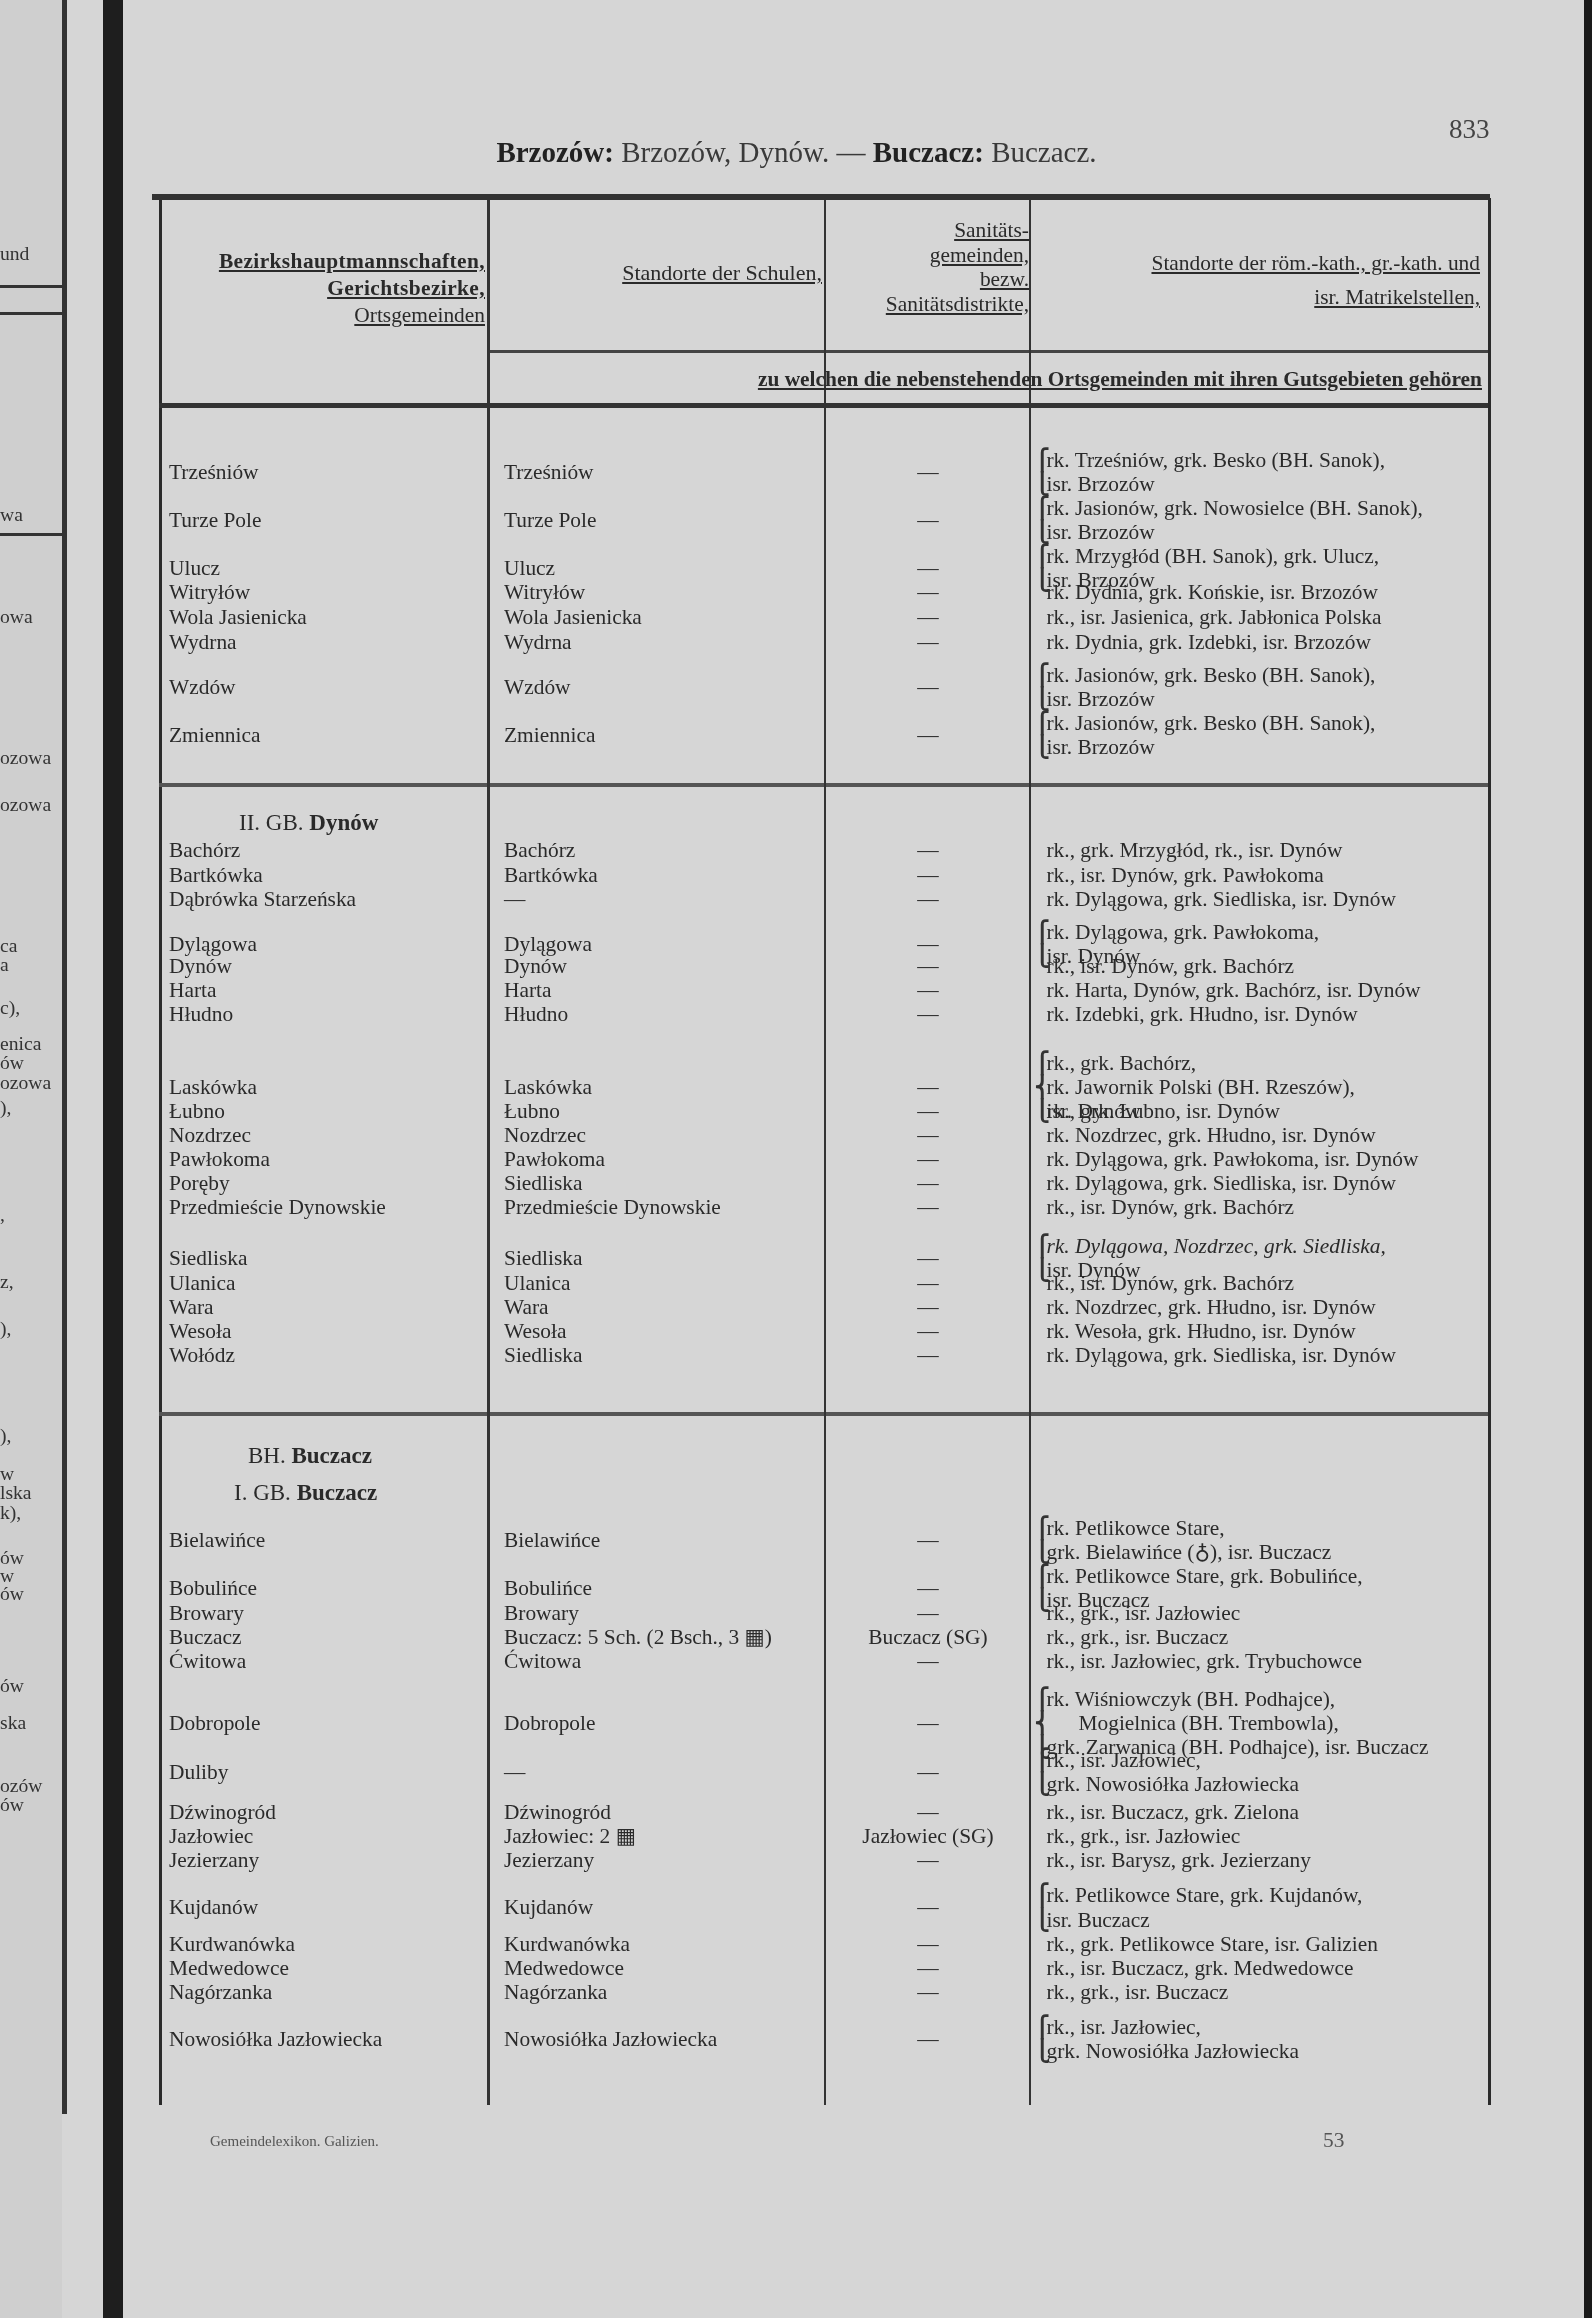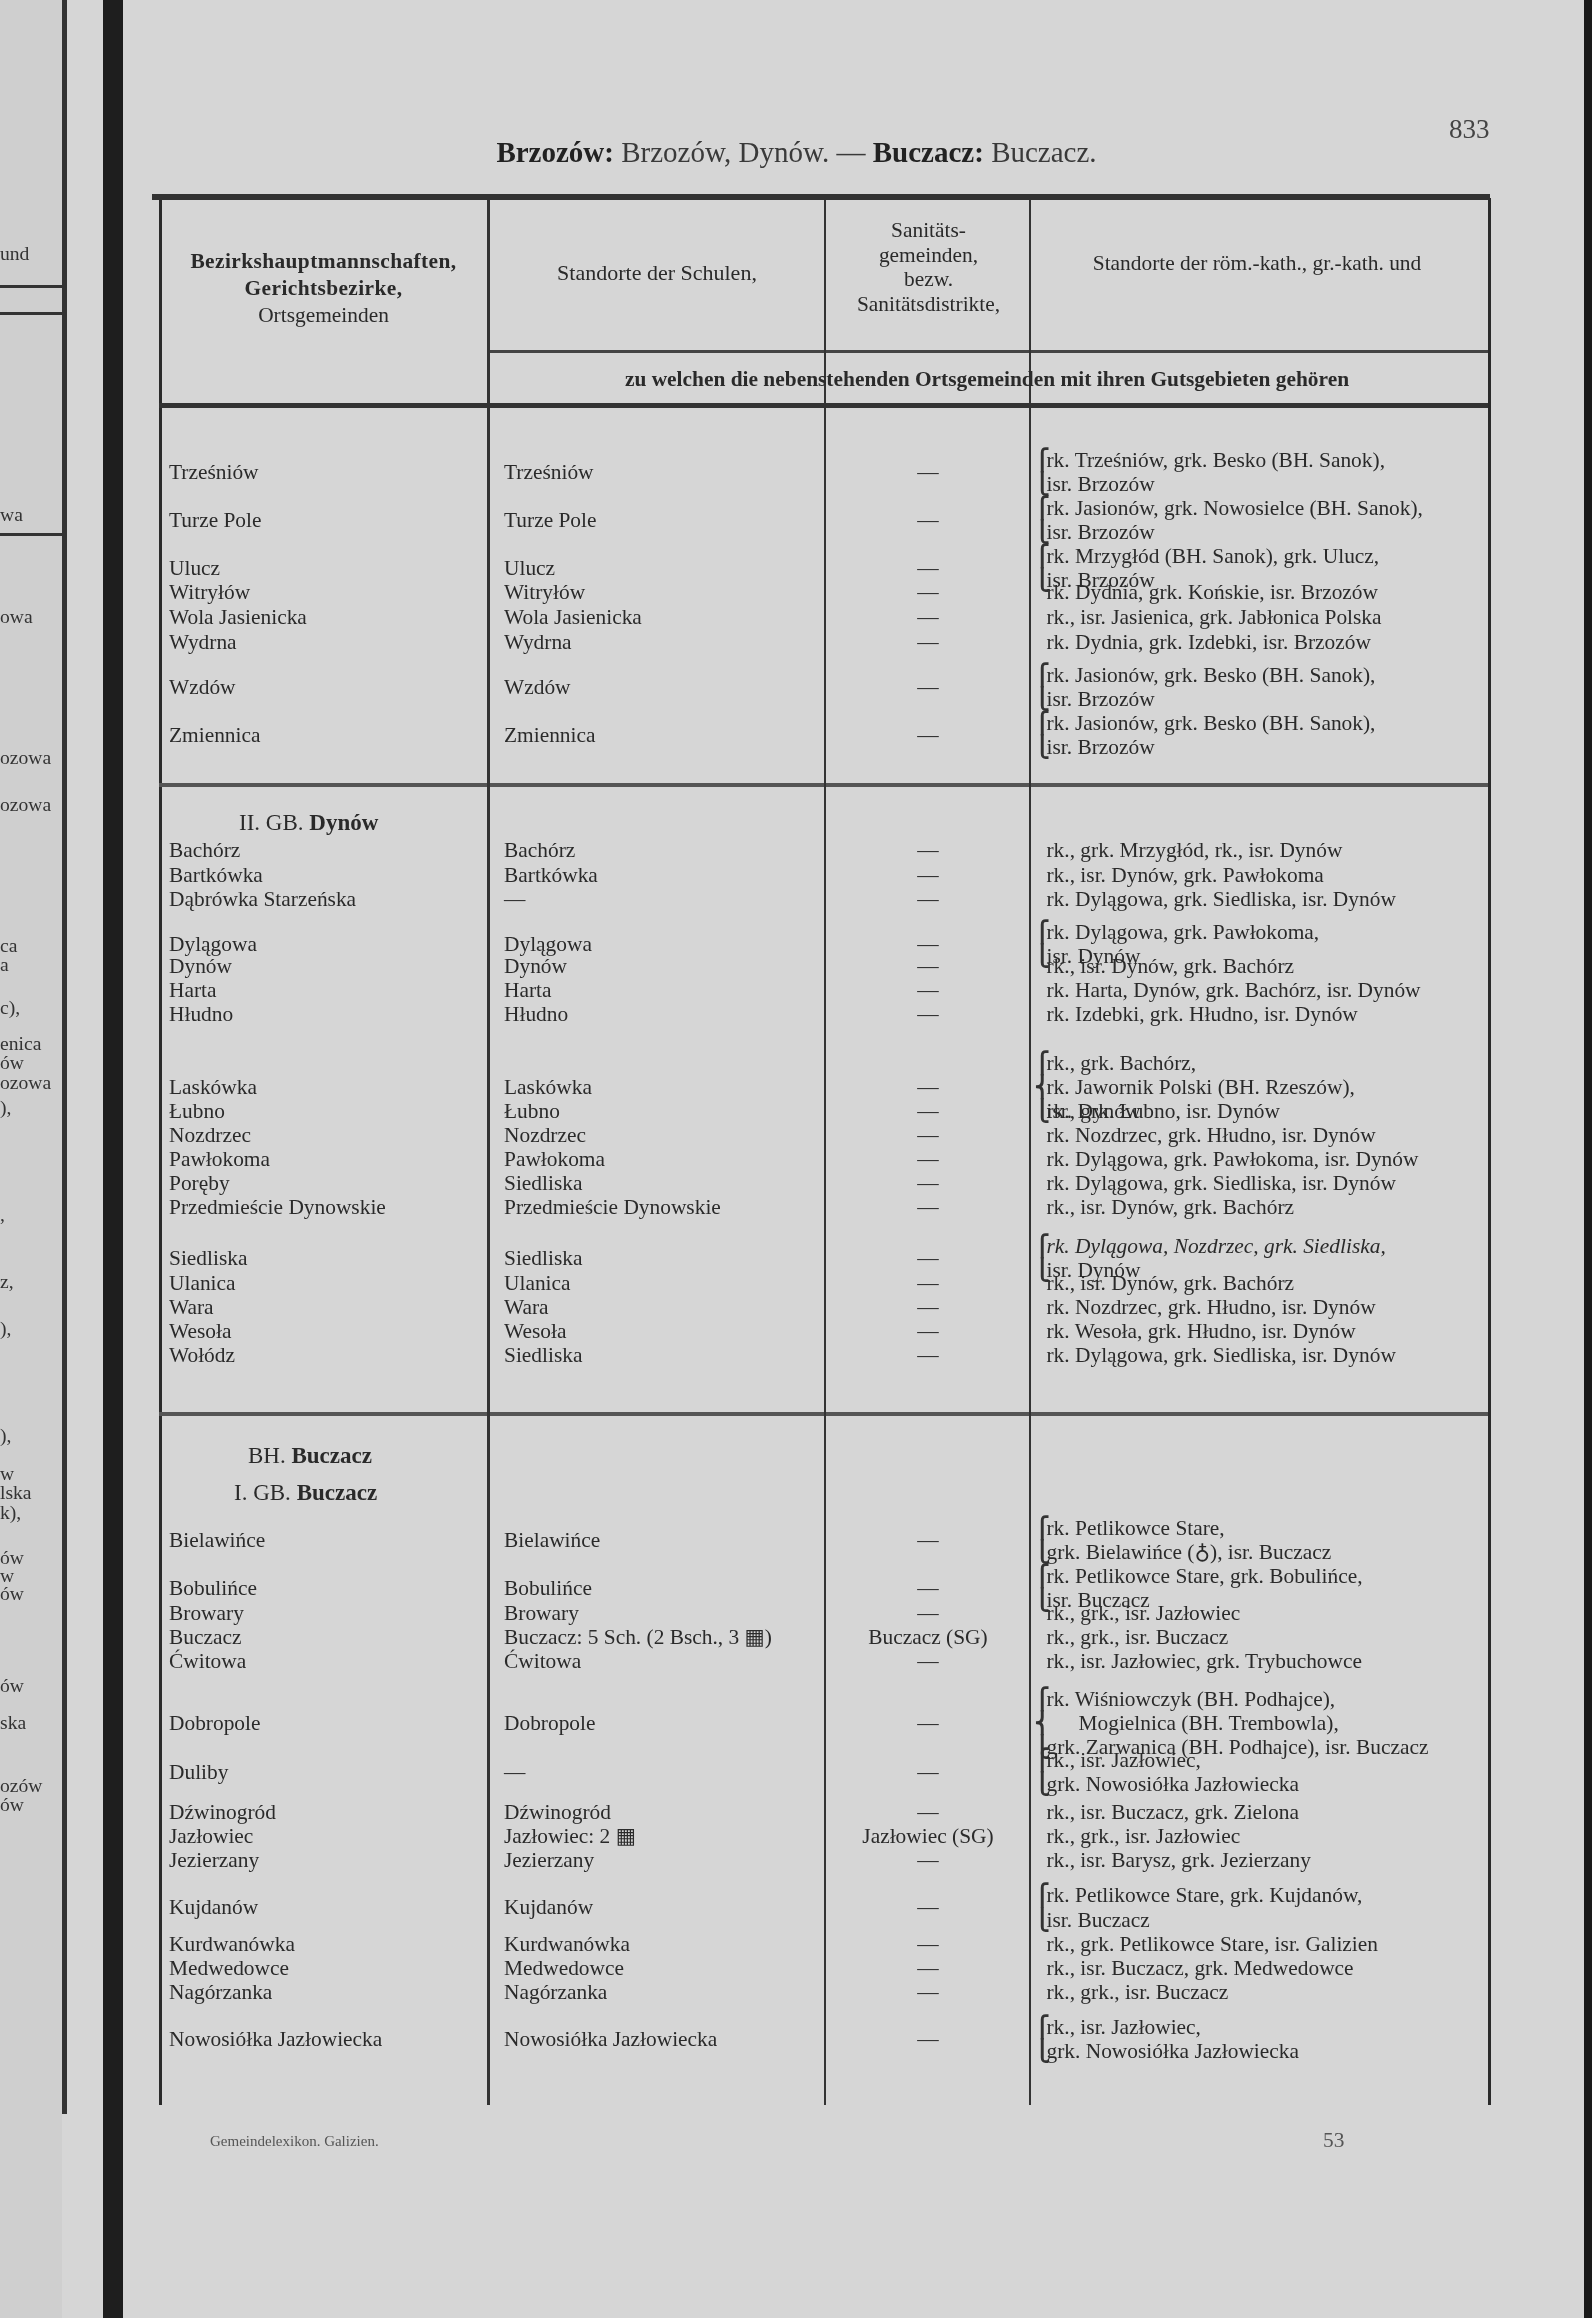--- a/index.html
+++ b/index.html
@@ -17,21 +17,21 @@
   .running-title b{font-weight:bold;color:#222;}
 
   .table{position:absolute;left:159px;top:198px;width:1326px;height:1907px;
          border-left:3.6px solid #2b2b2b;border-right:3.6px solid #2b2b2b;}
   .rule-top{position:absolute;left:152px;top:194px;width:1338px;height:6.2px;background:#333;}
   .rule-hdr{position:absolute;left:159px;top:403px;width:1329px;height:5.4px;background:#333;}
   .rule-sub{position:absolute;left:489px;top:350px;width:999px;height:2.7px;background:#444;}
   .rule-sec{position:absolute;left:159px;height:3.6px;background:#555;width:1329px;}
   .vline{position:absolute;background:#333;}
 
-  .hdr{position:absolute;text-align:center;line-height:1.25;}
+  .hdr{position:absolute;text-align:right;line-height:1.25;text-decoration:underline;}
   .hdr-c1{left:162px;top:248px;width:323px;font-size:21.4px;}
   .hdr-c1 .b{font-weight:bold;display:block;letter-spacing:0.4px;}
   .hdr-c2{left:492px;top:259px;width:330px;font-size:22px;}
   .hdr-c3{left:828px;top:218px;width:201px;font-size:21.4px;line-height:1.15;}
   .hdr-c4{left:1034px;top:246px;width:446px;font-size:21.4px;line-height:1.6;}
   .hdr-span{left:492px;top:366px;width:990px;font-size:21.4px;font-weight:bold;}
 
   .cell{position:absolute;font-size:21.4px;line-height:25px;white-space:nowrap;}
   .c1{left:169px;}
   .c2{left:504px;}
@@ -104,20 +104,21 @@
 </div>
 <div class="hdr hdr-c2">Standorte der Schulen,</div>
 <div class="hdr hdr-c3">
   <span style="display:block">Sanitäts-</span>
   <span style="display:block">gemeinden,</span>
   <span style="display:block">bezw.</span>
   <span style="display:block">Sanitätsdistrikte,</span>
 </div>
 <div class="hdr hdr-c4">
   <span style="display:block">Standorte der röm.-kath., gr.-kath. und</span>
+  <span style="display:block">isr. Matrikelstellen,</span>
 </div>
 <div class="hdr hdr-span">zu welchen die nebenstehenden Ortsgemeinden mit ihren Gutsgebieten gehören</div>
 
 <div id="rows">
     <div class="cell c1" style="top: 460px;">Trześniów</div>
     <div class="cell c2" style="top: 460px;">Trześniów</div>
     <div class="cell c3" style="top: 460px;">—</div>
     <div class="cell c4" style="top: 448px;"><span class="brace">⎧</span><span>rk. Trześniów, grk. Besko (BH. Sanok),</span></div>
     <div class="cell c4" style="top: 472px;"><span class="brace">⎩</span><span>isr. Brzozów</span></div>
     <div class="cell c1" style="top: 508px;">Turze Pole</div>

